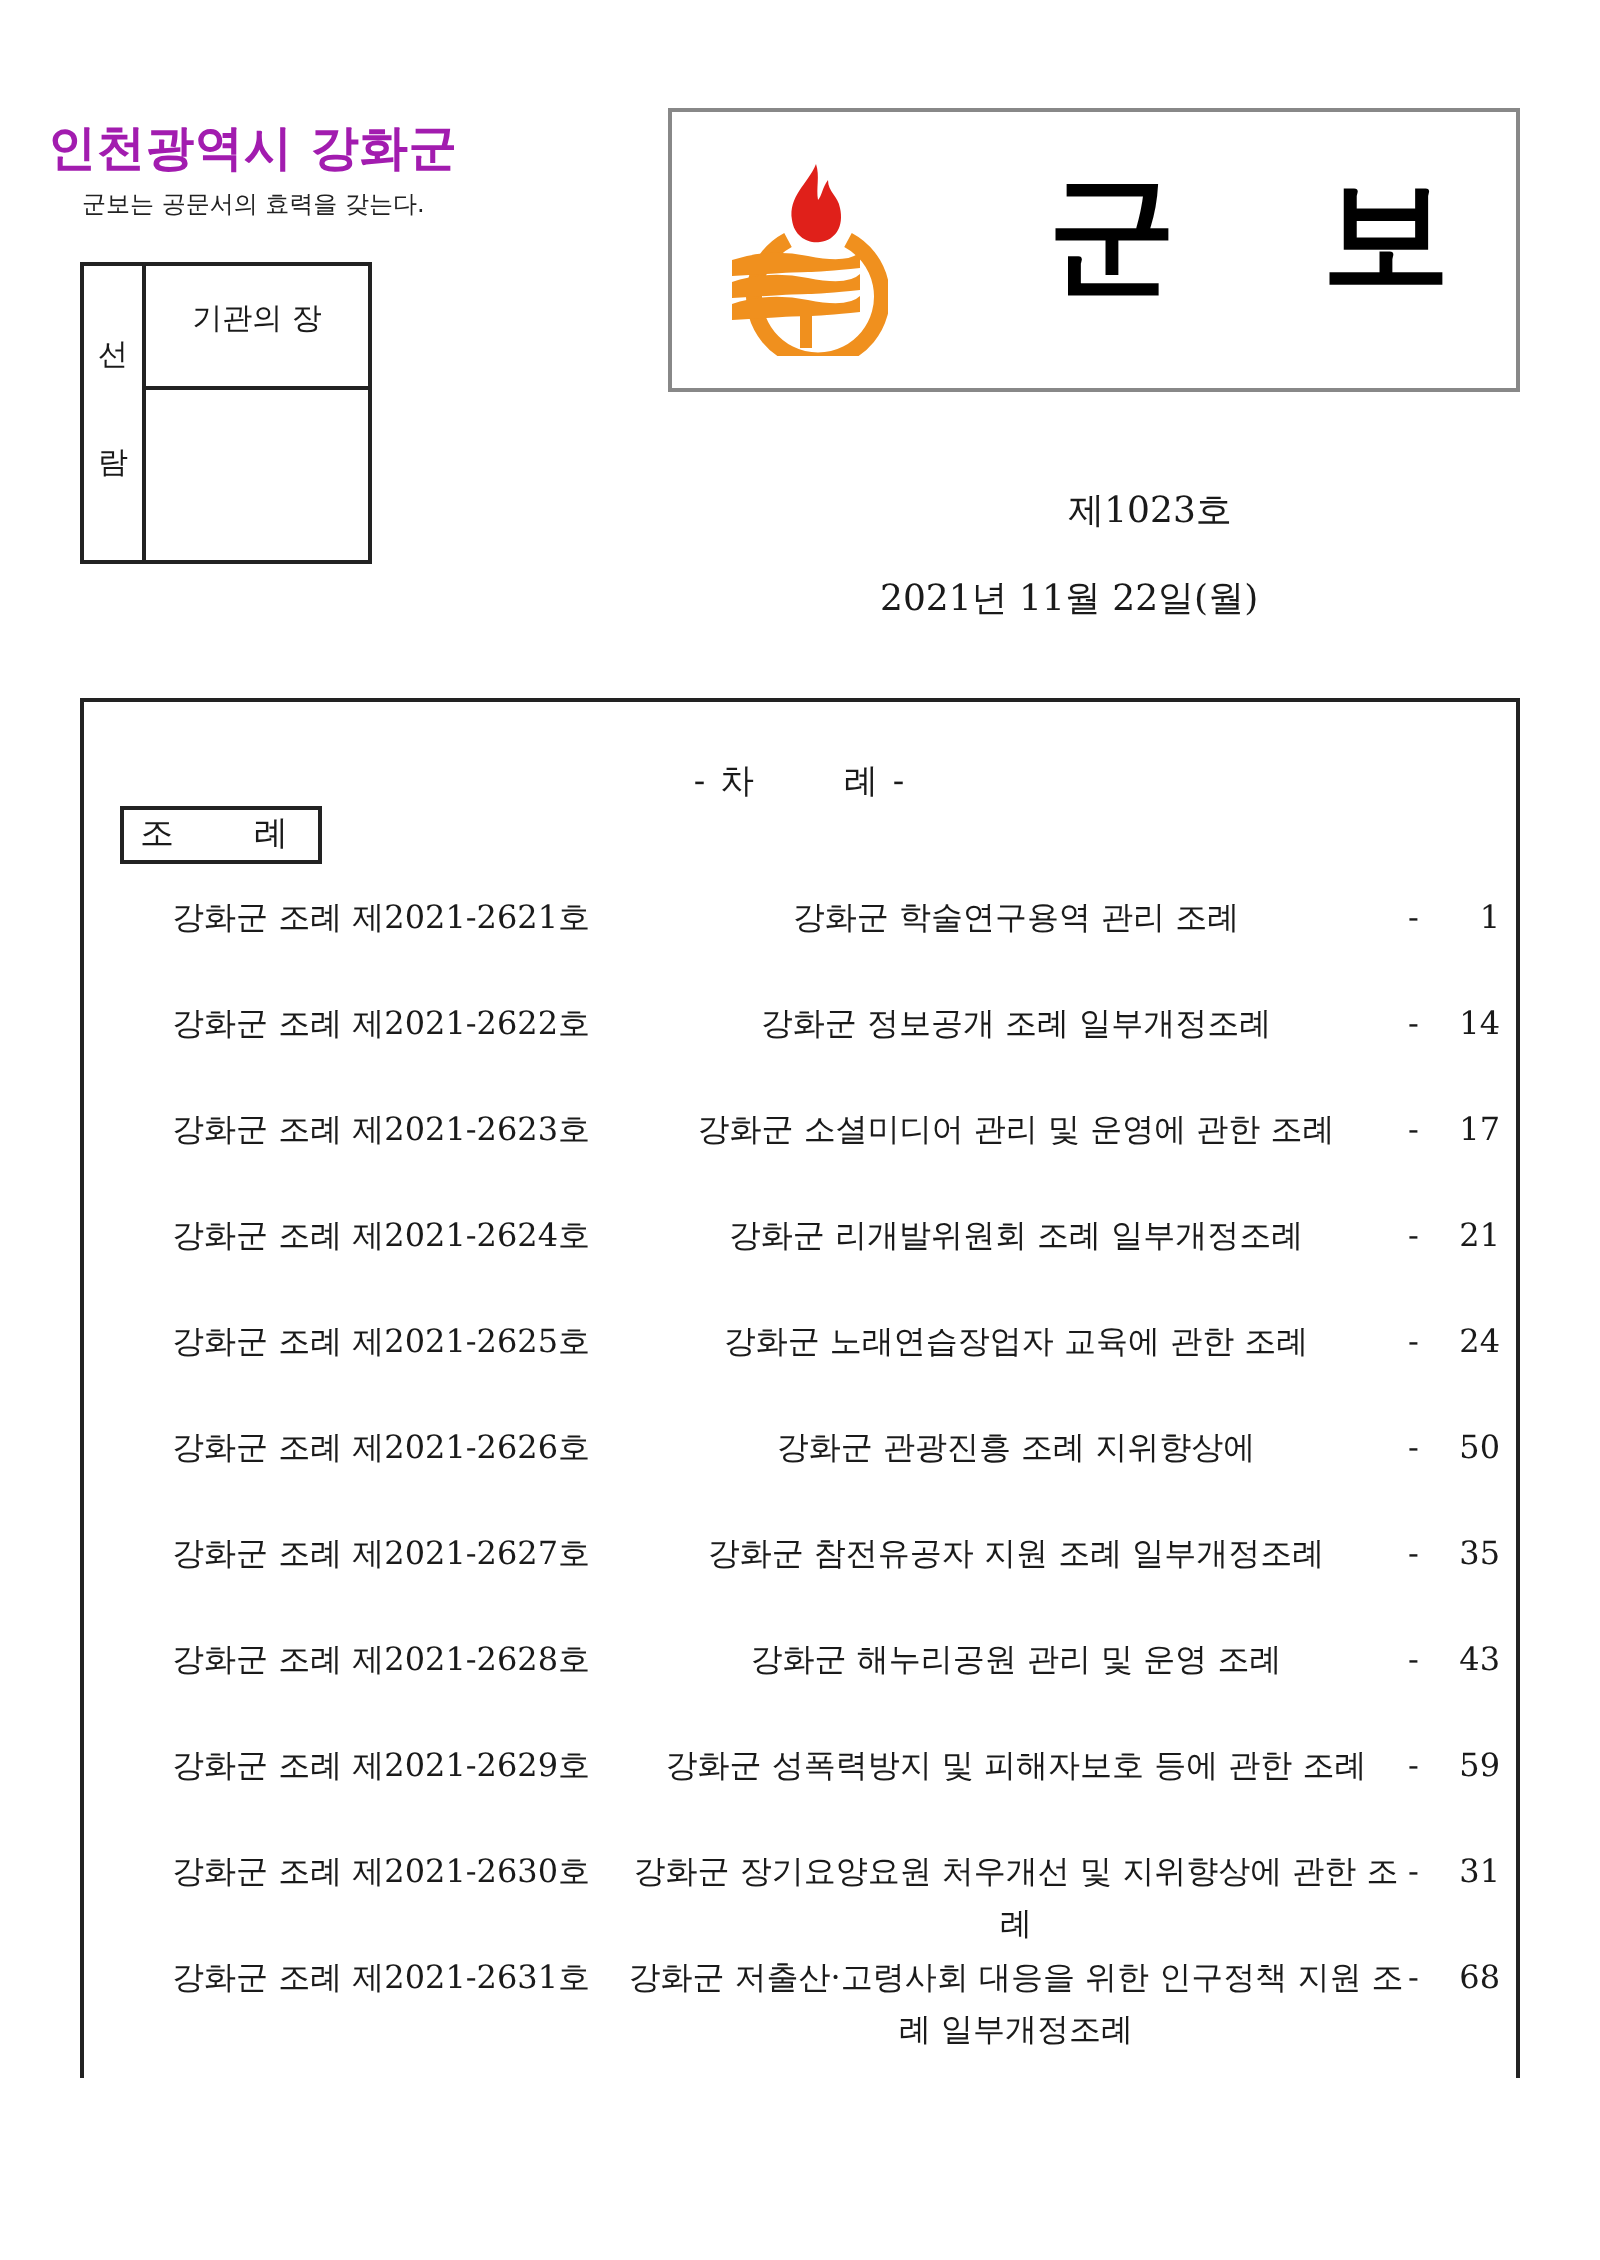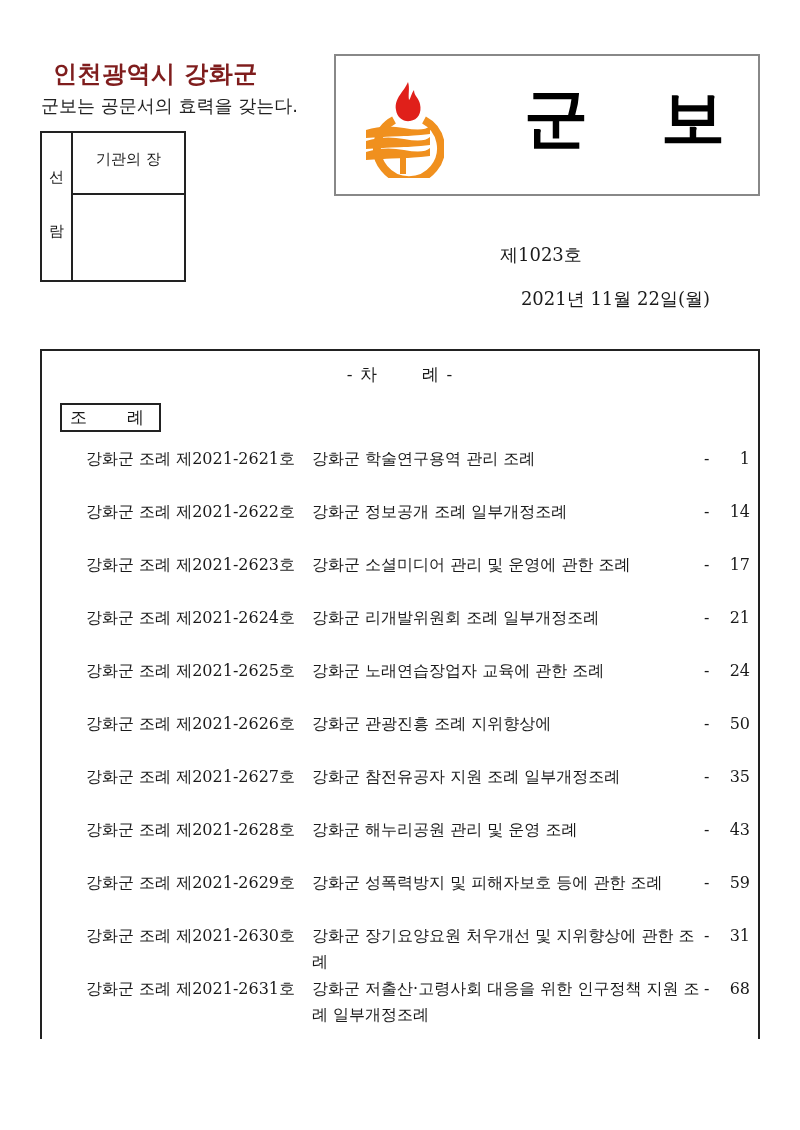--- a/index.html
+++ b/index.html
@@ -1,27 +1,27 @@
 <!DOCTYPE html>
 <html><head>
 <meta charset="utf-8">
 <style>
   * { box-sizing: border-box; margin: 0; padding: 0; }
   html, body { width: 800px; height: 1130px; background: #ffffff; overflow: hidden; }
   body { position: relative; font-family: "DejaVu Serif", "Liberation Serif", serif; color: #1a1a1a; }
 
   .region-name {
-    position: absolute; left: 53px; top: 58px;
+    position: absolute; left: 24px; top: 58px;
     font-family: "DejaVu Sans", "Liberation Sans", sans-serif;
-    font-weight: bold; font-size: 24px; letter-spacing: 0.5px; color: #7f1d1d;
+    font-weight: bold; font-size: 24px; letter-spacing: 0.5px; color: #a21caf;
   }
   .region-sub {
     position: absolute; left: 41px; top: 94px;
     font-family: "DejaVu Sans", "Liberation Sans", sans-serif;
-    font-size: 18px; color: #222;
+    font-size: 12px; color: #222;
   }
 
   .approval-box {
     position: absolute; left: 40px; top: 131px; width: 146px; height: 151px;
     border: 2px solid #222; display: flex;
   }
   .approval-side {
     width: 31px; border-right: 2px solid #222;
     display: flex; flex-direction: column; justify-content: space-around; align-items: center;
     font-family: "DejaVu Sans", "Liberation Sans", sans-serif; font-size: 15px; padding: 18px 0 22px;
@@ -40,50 +40,50 @@
   }
   .logo { position: absolute; left: 28px; top: 22px; width: 80px; height: 100px; }
   .masthead-title {
     position: absolute; top: 30px; font-family: "DejaVu Sans", "Liberation Sans", sans-serif;
     font-weight: bold; font-size: 64px; line-height: 64px; color: #000;
   }
   .mt-1 { left: 188px; }
   .mt-2 { left: 325px; }
 
   .issue-no {
-    position: absolute; left: 500px; top: 243px; width: 150px; text-align: left;
+    position: absolute; left: 500px; top: 243px; width: 150px; text-align: center;
     font-size: 18px;
   }
   .issue-date {
-    position: absolute; left: 440px; top: 287px; width: 270px; text-align: right;
+    position: absolute; left: 440px; top: 287px; width: 270px; text-align: left;
     font-size: 18px;
   }
 
   .toc {
     position: absolute; left: 40px; top: 349px; width: 720px; height: 690px;
     border-left: 2px solid #222; border-right: 2px solid #222; border-top: 2px solid #222;
   }
   .toc-title {
-    position: absolute; left: 0; right: 0; top: 12px; text-align: center;
+    position: absolute; left: 0; right: 0; top: 28px; text-align: center;
     font-size: 17px; letter-spacing: 1px;
   }
   .toc-title span { display: inline-block; }
   .toc-title .gap { width: 44px; }
   .section-label {
     position: absolute; left: 18px; top: 52px; width: 101px; height: 29px;
     border: 2px solid #222; font-size: 17px; line-height: 25px; padding-left: 8px;
     display: flex;
   }
   .section-label .gap { width: 40px; }
 
   .entry {
     position: absolute; left: 32px; width: 680px; font-size: 16px; line-height: 26px;
   }
   .entry .num { position: absolute; left: 12px; top: 0; white-space: nowrap; }
-  .entry .title { position: absolute; left: 238px; top: 0; width: 392px; }
+  .entry .title { position: absolute; left: 238px; top: 0; width: 392px; text-align: center; }
   .entry .dash { position: absolute; left: 630px; top: 0; }
   .entry .page { position: absolute; right: 4px; top: 0; text-align: right; }
 </style>
 </head>
 <body>
 
 <div class="region-name">인천광역시 강화군</div>
 <div class="region-sub">군보는 공문서의 효력을 갖는다.</div>
 
 <div class="approval-box">

